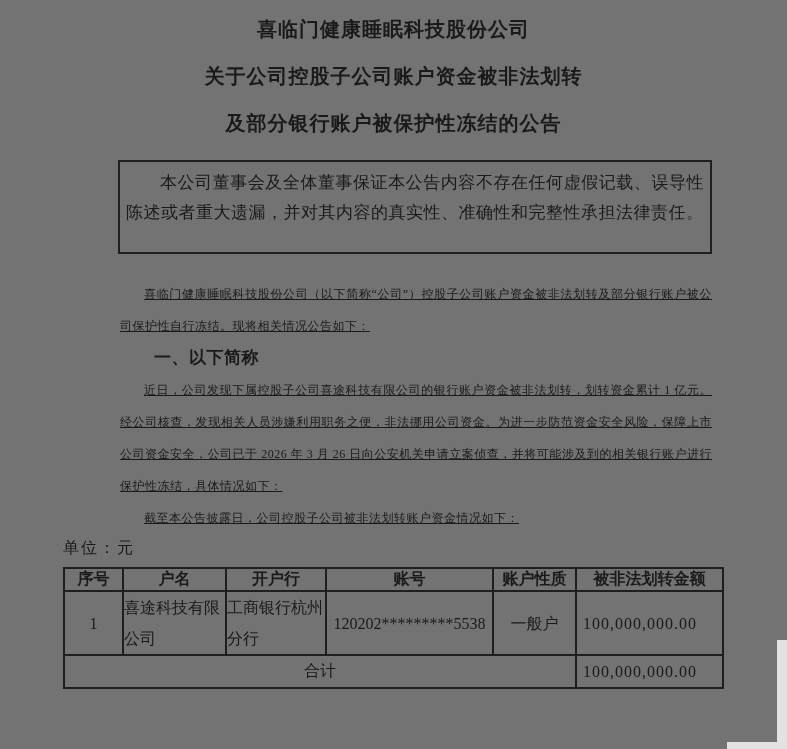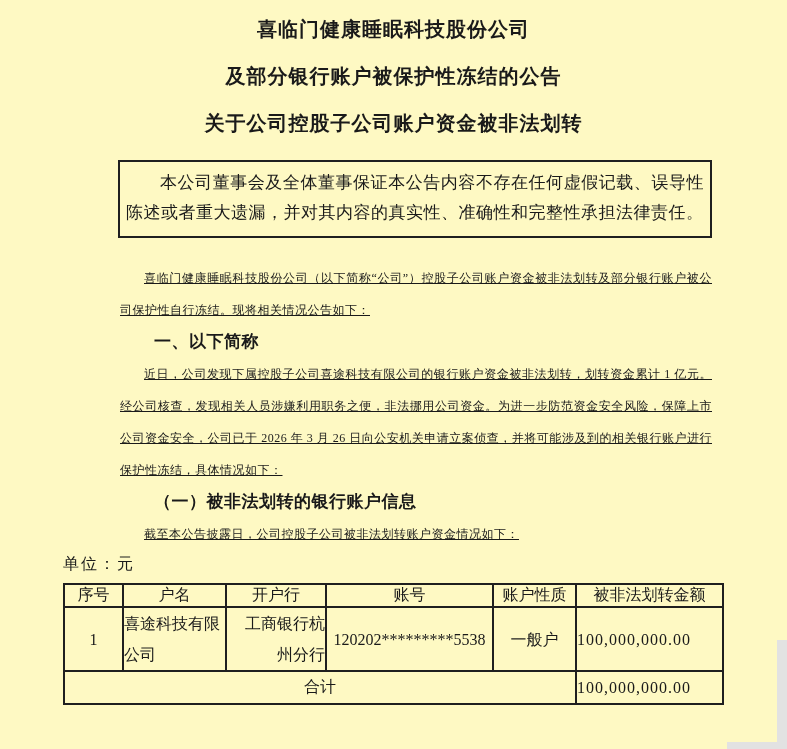--- a/index.html
+++ b/index.html
@@ -1,41 +1,41 @@
 <!DOCTYPE html>
 <html><head>
 <meta charset="utf-8">
 <style>
   * { margin: 0; padding: 0; box-sizing: border-box; }
   html, body { background: #ffffff; }
   .page {
     position: relative;
     width: 787px;
     height: 749px;
-    background: #fef9c3;
+    background: #737373;
     overflow: hidden;
     font-family: "Liberation Serif", "DejaVu Serif", serif;
     color: #1a1a1a;
   }
   .doc {
     padding: 18px 63px 0 63px;
   }
   .title {
     text-align: center;
     font-family: "Liberation Sans", "DejaVu Sans", sans-serif;
     font-weight: 700;
     font-size: 20px;
     line-height: 23px;
     letter-spacing: 1px;
   }
   .title + .title { margin-top: 24px; }
   .disclaimer-box {
     margin: 25px 12px 0 55px;
     border: 2px solid #1f1f1f;
-    padding: 6px 6px 8px 6px;
+    padding: 6px 6px 24px 6px;
     font-size: 17px;
     line-height: 30px;
     text-indent: 2em;
     text-align: justify;
     letter-spacing: 0.5px;
   }
   .para {
     margin: 0 12px 0 57px;
     font-size: 12px;
     line-height: 32px;
@@ -67,41 +67,41 @@
     border-collapse: collapse;
     table-layout: fixed;
   }
   table.accounts th, table.accounts td {
     border: 2px solid #1f1f1f;
     font-size: 16px;
     overflow: hidden;
   }
   table.accounts th {
     font-family: "Liberation Sans", "DejaVu Sans", sans-serif;
-    font-weight: 400;
+    font-weight: 700;
     height: 18px;
     text-align: center;
     vertical-align: middle;
   }
   table.accounts td {
     vertical-align: middle;
   }
   tr.data-row td { height: 60px; line-height: 31px; }
   .col-seq   { width: 59px; }
   .col-name  { width: 103px; }
   .col-bank  { width: 100px; }
   .col-acct  { width: 167px; }
   .col-type  { width: 83px; }
   .col-amt   { width: 147px; }
   td.cell-seq  { text-align: center; }
   td.cell-name { text-align: left; }
-  td.cell-bank { text-align: right; padding-left: 8px; }
+  td.cell-bank { text-align: left; padding-left: 0; }
   td.cell-acct { text-align: center; }
   td.cell-type { text-align: center; }
-  td.cell-amt  { text-align: left; padding-right: 19px; letter-spacing: 1px; }
+  td.cell-amt  { text-align: center; padding-right: 19px; letter-spacing: 1px; }
   tr.total-row td { height: 33px; }
   td.cell-total-label { text-align: center; }
   .edge-shadow-right {
     position: absolute;
     right: 0; top: 640px; bottom: 0;
     width: 10px;
     background: #e2e2e2;
   }
   .edge-shadow-bottom {
     position: absolute;
@@ -110,34 +110,33 @@
     background: #e2e2e2;
   }
 </style>
 </head>
 <body>
 
 <div class="page">
   <div class="doc">
 
     <div class="title">喜临门健康睡眠科技股份公司</div>
+    <div class="title">关于公司控股子公司账户资金被非法划转</div>
     <div class="title">及部分银行账户被保护性冻结的公告</div>
-    <div class="title">关于公司控股子公司账户资金被非法划转</div>
 
     <div class="disclaimer-box">
       <span>本公司董事会及全体董事保证本公告内容不存在任何虚假记载、误导性陈述或者重大遗漏，并对其内容的真实性、准确性和完整性承担法律责任。</span>
     </div>
 
     <p class="para first">喜临门健康睡眠科技股份公司（以下简称“公司”）控股子公司账户资金被非法划转及部分银行账户被公司保护性自行冻结。现将相关情况公告如下：</p>
 
     <div class="heading">一、以下简称</div>
 
     <p class="para">近日，公司发现下属控股子公司喜途科技有限公司的银行账户资金被非法划转，划转资金累计 1 亿元。经公司核查，发现相关人员涉嫌利用职务之便，非法挪用公司资金。为进一步防范资金安全风险，保障上市公司资金安全，公司已于 2026 年 3 月 26 日向公安机关申请立案侦查，并将可能涉及到的相关银行账户进行保护性冻结，具体情况如下：</p>
 
-    <div class="heading">（一）被非法划转的银行账户信息</div>
 
     <p class="para">截至本公告披露日，公司控股子公司被非法划转账户资金情况如下：</p>
 
     <div class="unit-note">单位：元</div>
 
     <table class="accounts">
       <colgroup>
         <col class="col-seq">
           <col class="col-name">
           <col class="col-bank">

